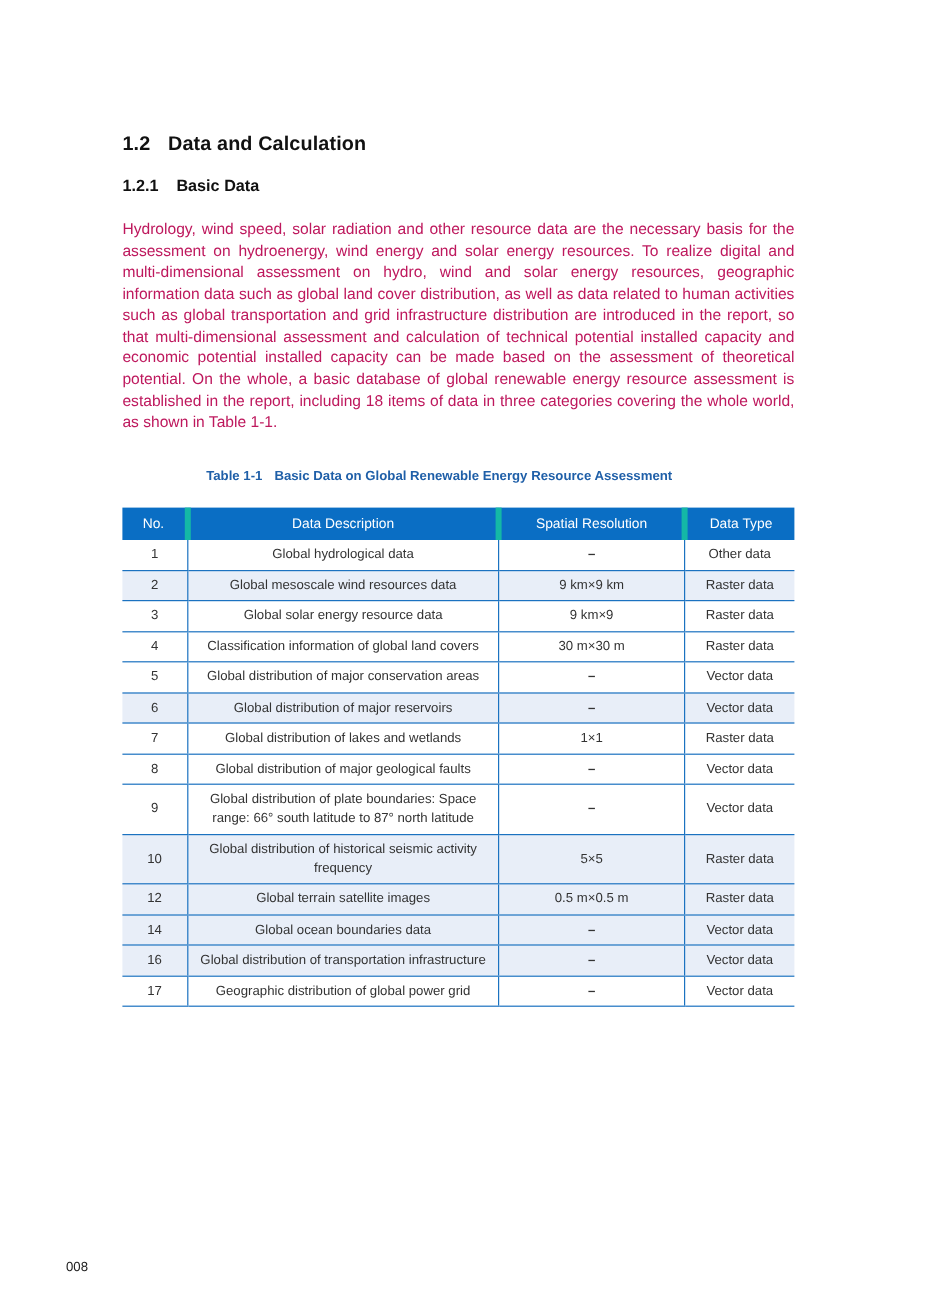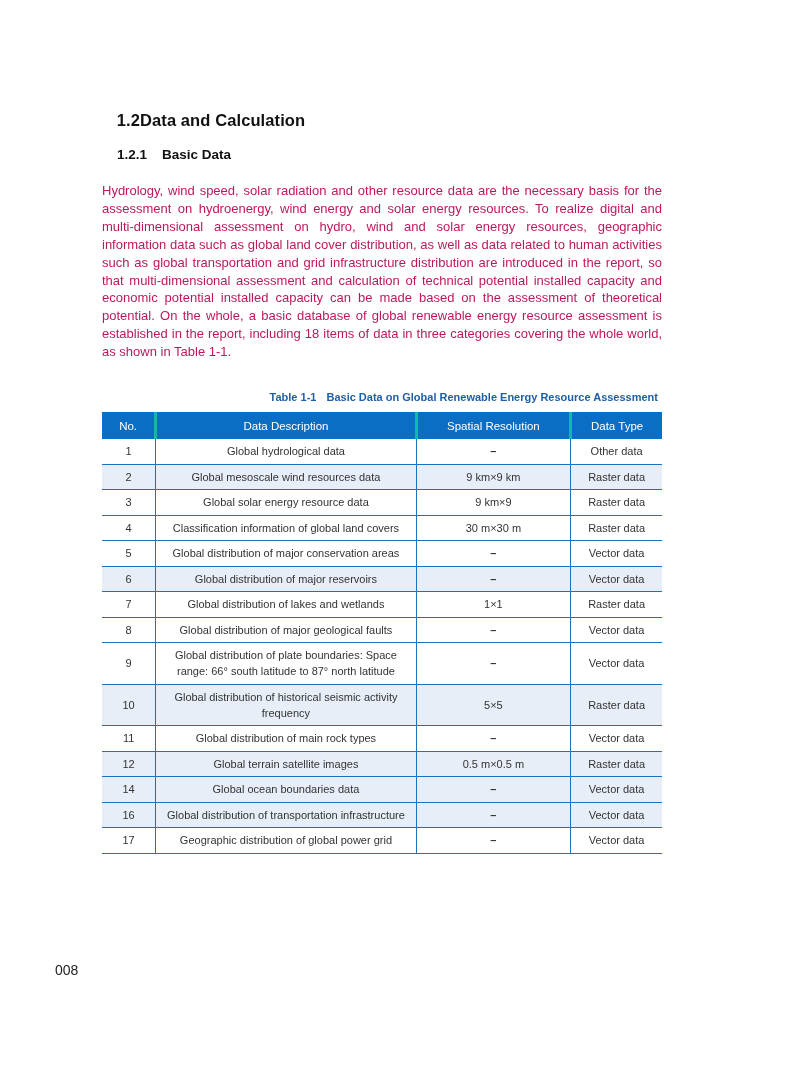--- a/index.html
+++ b/index.html
@@ -5,64 +5,64 @@
     html, body { margin: 0; padding: 0; background: #ffffff; }
     body {
       width: 793px; height: 1077px; position: relative; overflow: hidden;
       font-family: "Liberation Sans", sans-serif; color: #222;
     }
     .h2 {
       position: absolute; left: 102px; top: 111px;
       font-size: 16.5px; font-weight: bold; color: #111; margin: 0;
       letter-spacing: 0.1px;
     }
-    .h2 .num { display: inline-block; width: 38px; text-align: right; }
+    .h2 .num { display: inline-block; width: 38px; }
     .h3 {
-      position: absolute; left: 117px; top: 147px;
+      position: absolute; left: 102px; top: 147px;
       font-size: 13.5px; font-weight: bold; color: #111; margin: 0;
     }
     .h3 .num { display: inline-block; width: 45px; }
     .para {
       position: absolute; left: 102px; top: 182px; width: 560px;
       font-size: 13px; line-height: 17.9px; color: #be185d;
       text-align: justify; margin: 0;
     }
     .caption {
-      position: absolute; left: 98px; top: 391px; width: 560px;
-      text-align: right; font-size: 11px; font-weight: bold; color: #1f5fa8;
+      position: absolute; left: 86px; top: 391px; width: 560px;
+      text-align: center; font-size: 11px; font-weight: bold; color: #1f5fa8;
     }
     .caption .label { margin-right: 10px; }
     table.data {
-      position: absolute; left: 102px; top: 412px; width: 560px;
+      position: absolute; left: 102px; top: 423px; width: 560px;
       border-collapse: collapse; font-size: 11px; color: #333;
     }
     table.data th {
       background: #0a6ec4; color: #fff; font-weight: normal;
       height: 27px; padding: 0; font-size: 11.5px;
-      border-left: 3px solid #14b8a6;
+      border-left: 5px solid #14b8a6;
     }
     table.data th:first-child { border-left: none; }
     table.data td {
       text-align: center; padding: 0 6px; height: 24.5px;
       border-left: 1px solid #1b72c0;
       border-bottom: 1px solid #1b72c0;
       line-height: 16px;
     }
     table.data td:first-child { border-left: none; }
     table.data tr.tall td { height: 40.5px; }
     table.data tr.alt td { background: #e8eef8; }
     table.data tr.last td { border-bottom: 2px solid #1b72c0; }
     .c-no { width: 53px; }
     .c-desc { width: 262px; }
     .c-res { width: 154px; }
     .c-type { width: 91px; }
     .dash { font-weight: bold; }
     .page-num {
-      position: absolute; left: 37px; top: 962px;
-      font-size: 14px; color: #222; padding-left: 18px;
+      position: absolute; left: 37px; top: 1050px;
+      font-size: 11px; color: #222; padding-left: 18px;
     }
   </style>
 </head>
 <body>
 
 <h2 class="h2">
   <span class="num">1.2</span><span>Data and Calculation</span>
 </h2>
 
 <h3 class="h3">
@@ -138,26 +138,20 @@
       <td>Global distribution of plate boundaries: Space range: 66° south latitude to 87° north latitude</td>
       <td class="dash">–</td>
       <td>Vector data</td>
     </tr>
     <tr class="alt tall">
       <td>10</td>
       <td>Global distribution of historical seismic activity frequency</td>
       <td>5×5</td>
       <td>Raster data</td>
     </tr>
-    <tr>
-      <td>11</td>
-      <td>Global distribution of main rock types</td>
-      <td class="dash">–</td>
-      <td>Vector data</td>
-    </tr>
     <tr class="alt">
       <td>12</td>
       <td>Global terrain satellite images</td>
       <td>0.5 m×0.5 m</td>
       <td>Raster data</td>
     </tr>
     <tr class="alt">
       <td>14</td>
       <td>Global ocean boundaries data</td>
       <td class="dash">–</td>

